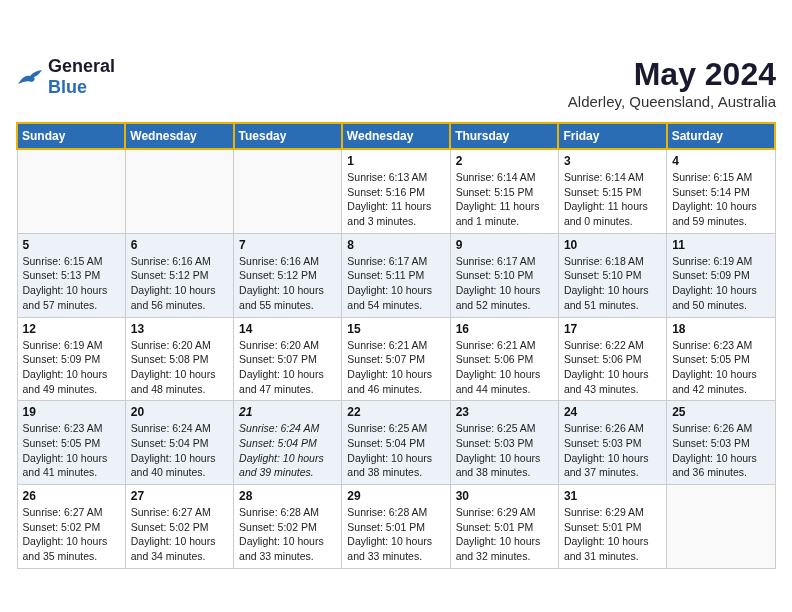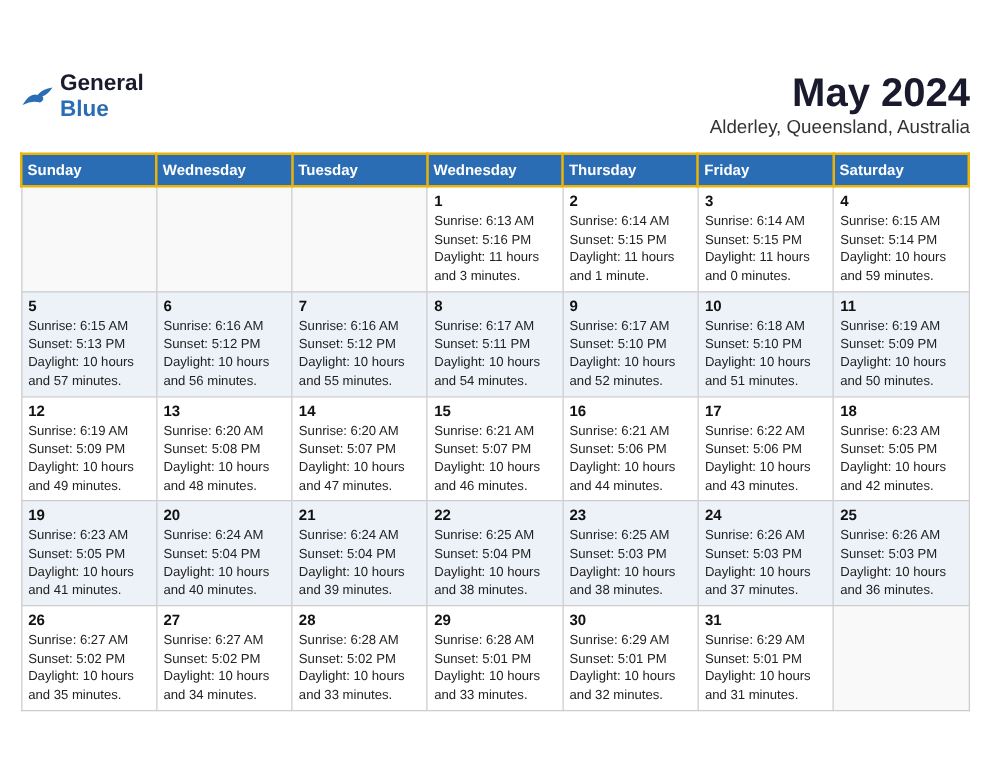--- a/index.html
+++ b/index.html
@@ -193,21 +193,21 @@
       </tr>
       <tr style="background: rgb(237, 242, 248); margin-top: 17px;">
         <td style="background: rgb(237, 242, 248);">
           <div class="day-number">19</div>
           <div class="day-info">Sunrise: 6:23 AM<br>Sunset: 5:05 PM<br>Daylight: 10 hours<br>and 41 minutes.</div>
         </td>
         <td style="background: rgb(237, 242, 248);">
           <div class="day-number">20</div>
           <div class="day-info">Sunrise: 6:24 AM<br>Sunset: 5:04 PM<br>Daylight: 10 hours<br>and 40 minutes.</div>
         </td>
-        <td style="background: rgb(237, 242, 248);">
+        <td style="background: rgb(237, 242, 248); font-style: italic;">
           <div class="day-number">21</div>
           <div class="day-info">Sunrise: 6:24 AM<br>Sunset: 5:04 PM<br>Daylight: 10 hours<br>and 39 minutes.</div>
         </td>
         <td style="background: rgb(237, 242, 248);">
           <div class="day-number">22</div>
           <div class="day-info">Sunrise: 6:25 AM<br>Sunset: 5:04 PM<br>Daylight: 10 hours<br>and 38 minutes.</div>
         </td>
         <td style="background: rgb(237, 242, 248);">
           <div class="day-number">23</div>
           <div class="day-info">Sunrise: 6:25 AM<br>Sunset: 5:03 PM<br>Daylight: 10 hours<br>and 38 minutes.</div>

